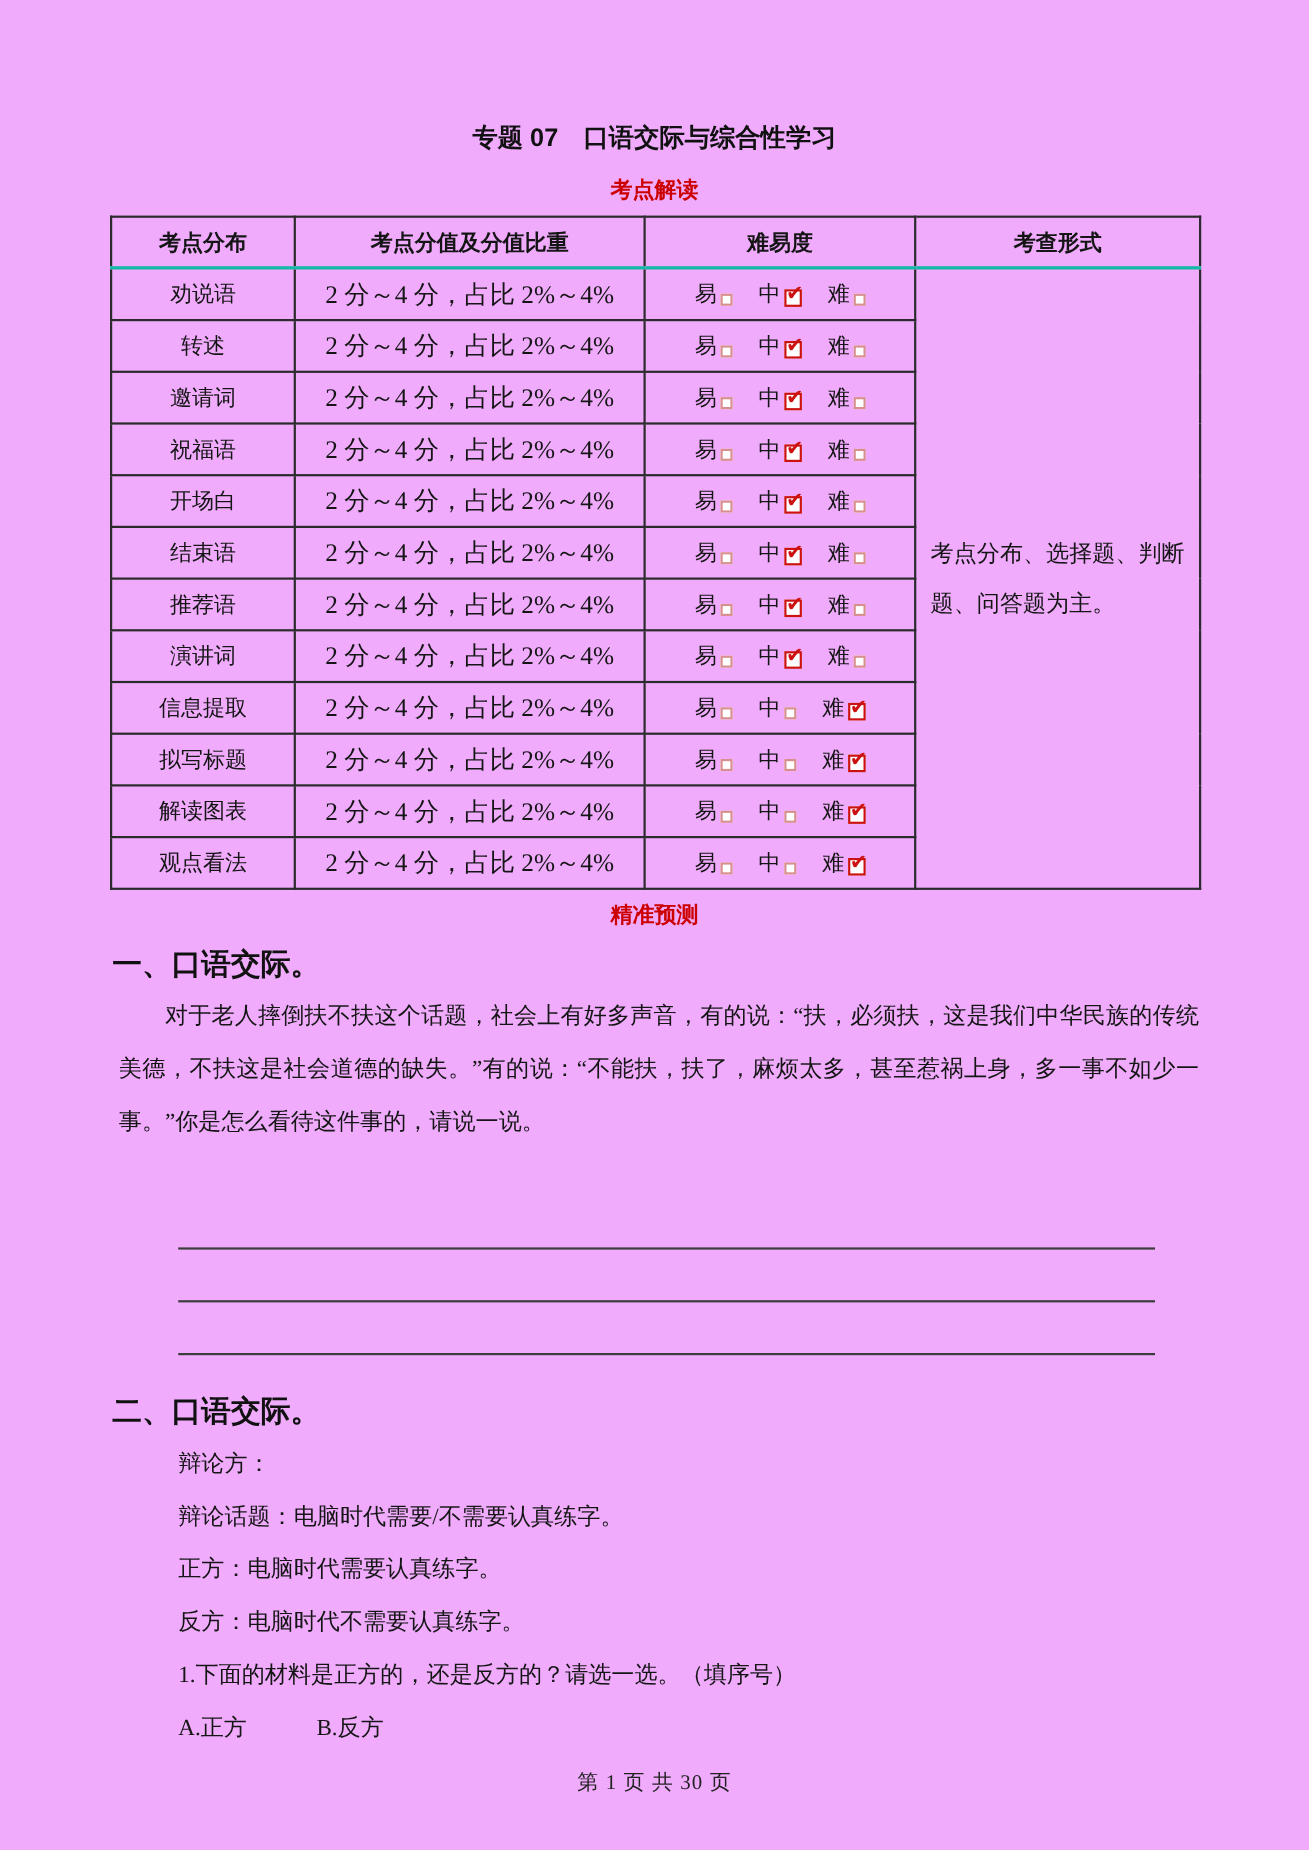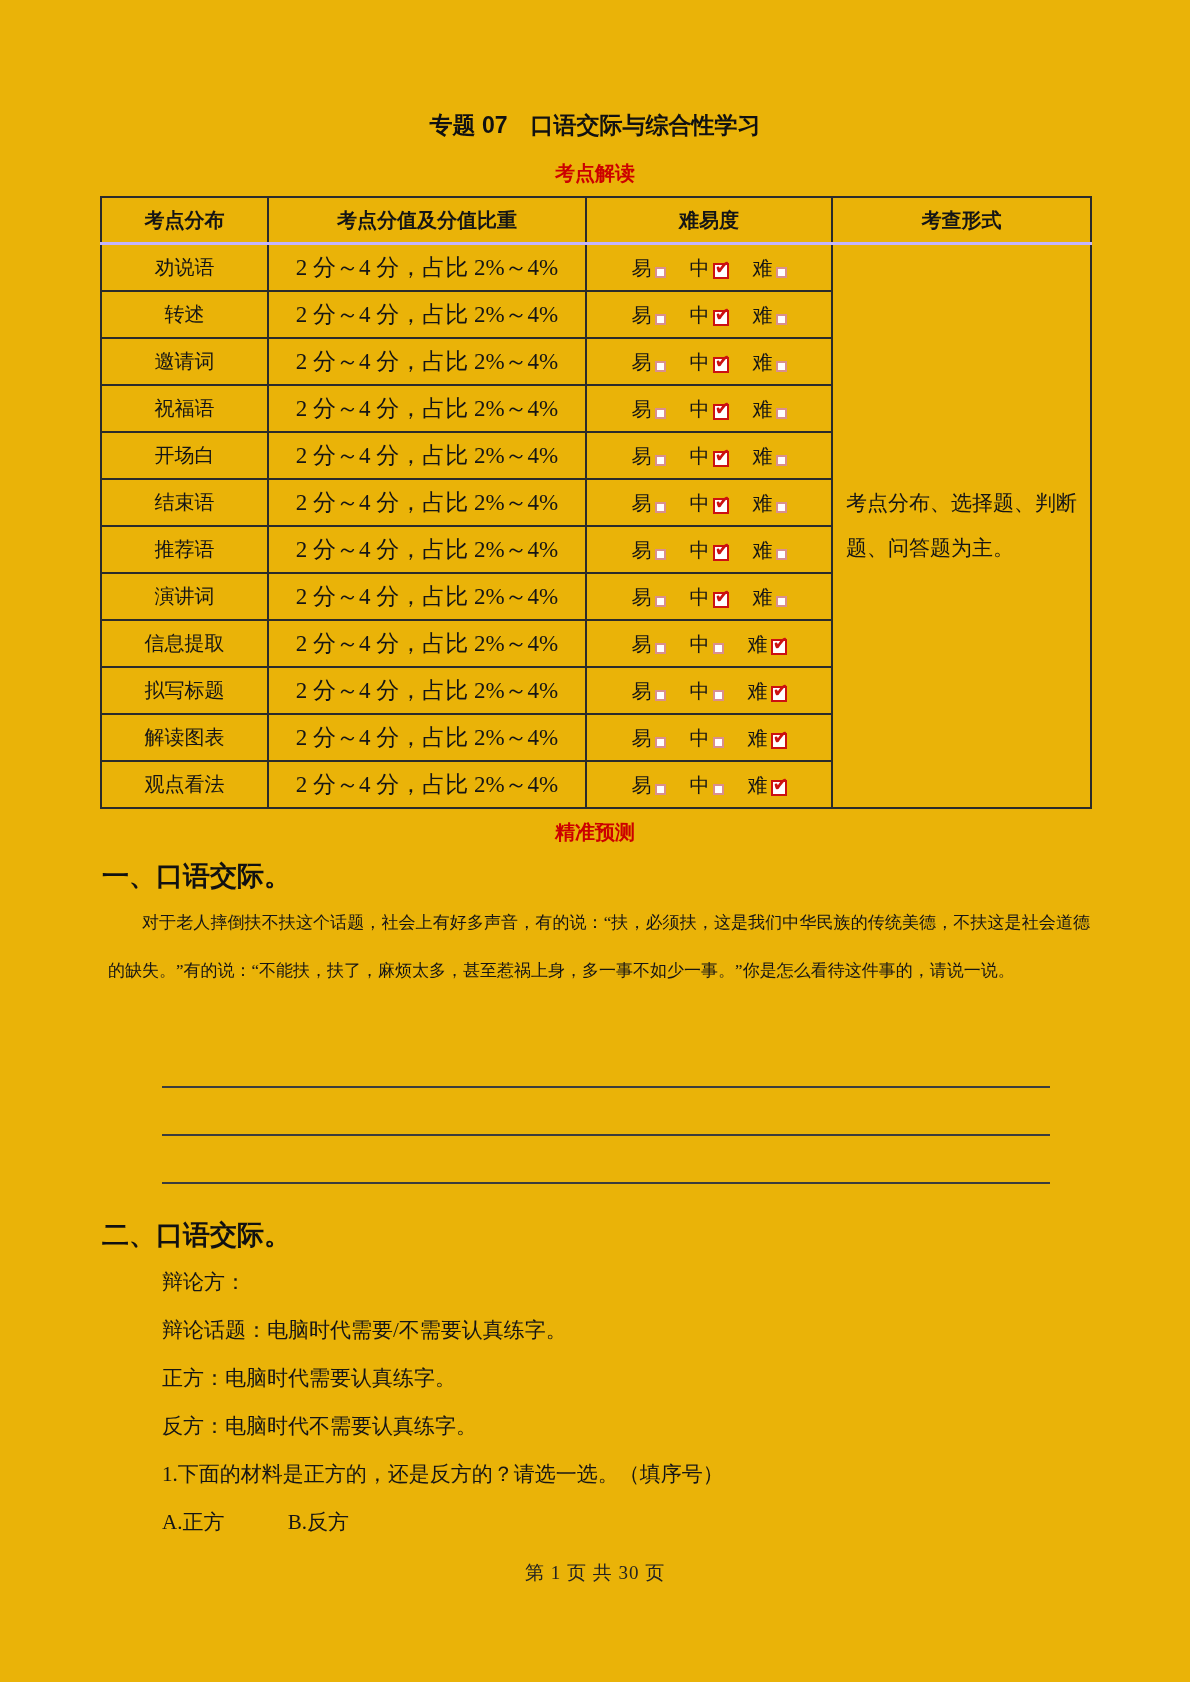--- a/index.html
+++ b/index.html
@@ -1,19 +1,19 @@
 <!DOCTYPE html>
 <html style="--red: #cc0000; --cbred: #cc1111;"><head>
 <meta charset="utf-8">
 <style>
   :root { --red:#cc0000; --cbred:#cc1111; }
   html,body { margin:0; padding:0; background:#ffffff; }
   .page {
     position:relative; width:1190px; height:1682px; box-sizing:border-box;
-    padding:110px 100px 0 100px; background:#eab308; overflow:hidden;
+    padding:110px 100px 0 100px; background:#f0abfc; overflow:hidden;
     font-family:"Liberation Serif","DejaVu Serif",serif; color:#151515;
   }
   .doc-title {
     margin:0; text-align:center; font-size:23px; line-height:30px; font-weight:bold;
     font-family:"Liberation Sans","DejaVu Sans",sans-serif; color:#111;
   }
   .red-heading {
     margin:18px 0 0 0; text-align:center; font-size:20px; line-height:30px; font-weight:bold;
     color:var(--red); font-family:"Liberation Sans","DejaVu Sans",sans-serif;
   }
@@ -21,21 +21,21 @@
 
   table.exam-table {
     margin-top:8px; border-collapse:collapse; width:990px; table-layout:fixed;
     font-size:20px; color:#151515;
   }
   table.exam-table th, table.exam-table td { border:2px solid #2b2b2b; padding:0; }
   table.exam-table { border:2px solid #1a1a1a; }
   table.exam-table th {
     height:44px; text-align:center; font-weight:bold; font-size:20px;
     font-family:"Liberation Sans","DejaVu Sans",sans-serif;
-    border-bottom:3px solid #c4b5fd;
+    border-bottom:3px solid #14b8a6;
   }
   table.exam-table td { height:45px; text-align:center; }
   .c-topic { font-size:20px; }
   .c-score { font-size:23px; }
   .diff-wrap { display:flex; justify-content:center; align-items:flex-end; gap:24px; }
   .diff-group { display:inline-flex; align-items:flex-end; }
   .diff-label { font-size:20px; line-height:26px; }
   .cbox {
     display:inline-block; width:11px; height:11px; box-sizing:border-box;
     border:2px solid #d98f8f; margin:0 0 3px 3px; background:#fff;
@@ -50,21 +50,21 @@
   }
   .c-form div {
     padding:0 13px; font-size:21px; line-height:45px; text-align:justify;
   }
   .sec-heading {
     margin:14px 0 0 2px; font-size:27px; line-height:30px; font-weight:bold; color:#111;
     font-family:"Liberation Sans","DejaVu Sans",sans-serif;
   }
   .sec-heading.second { margin-top:36px; }
   .para {
-    margin:8px 0 0 8px; width:982px; font-size:17px; line-height:48px;
+    margin:8px 0 0 8px; width:982px; font-size:21px; line-height:48px;
     text-indent:2em; text-align:justify; color:#151515;
   }
   .blanks { margin:45px 0 0 62px; width:888px; }
   .blank { height:46px; border-bottom:2px solid #3c3c3c; }
   .sec2-lines { margin:8px 0 0 62px; font-size:21px; line-height:48px; }
   .options-line { margin:0 0 0 62px; font-size:21px; line-height:48px; }
   .option-b { margin-left:58px; }
   .page-footer {
     margin-top:13px; text-align:center; font-size:19px; line-height:28px;
     letter-spacing:1px; color:#222;

